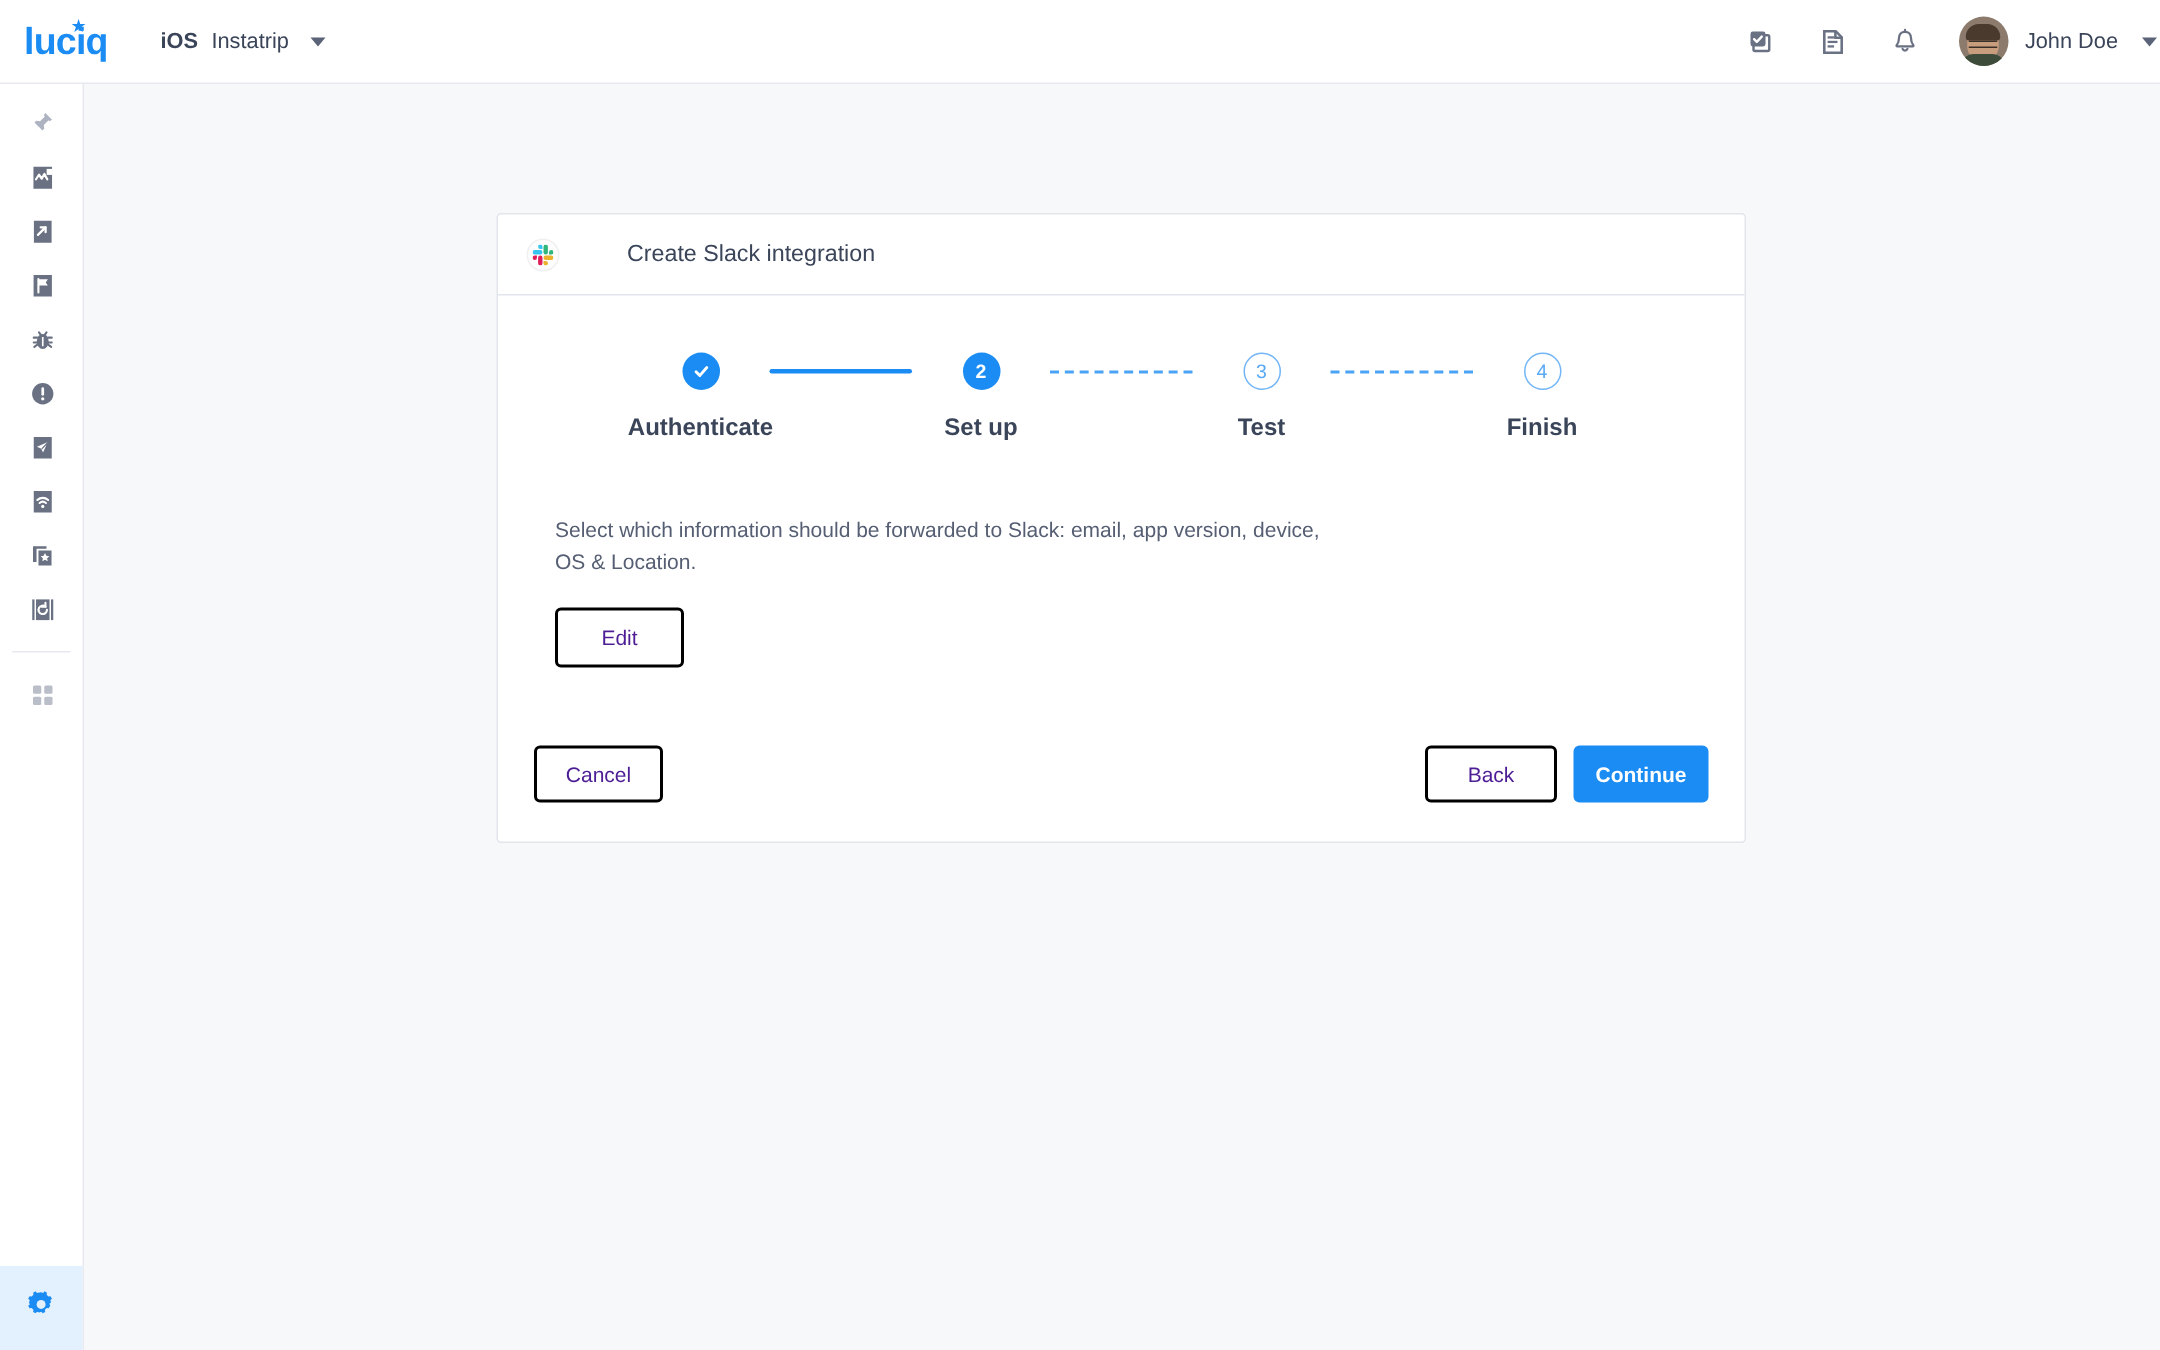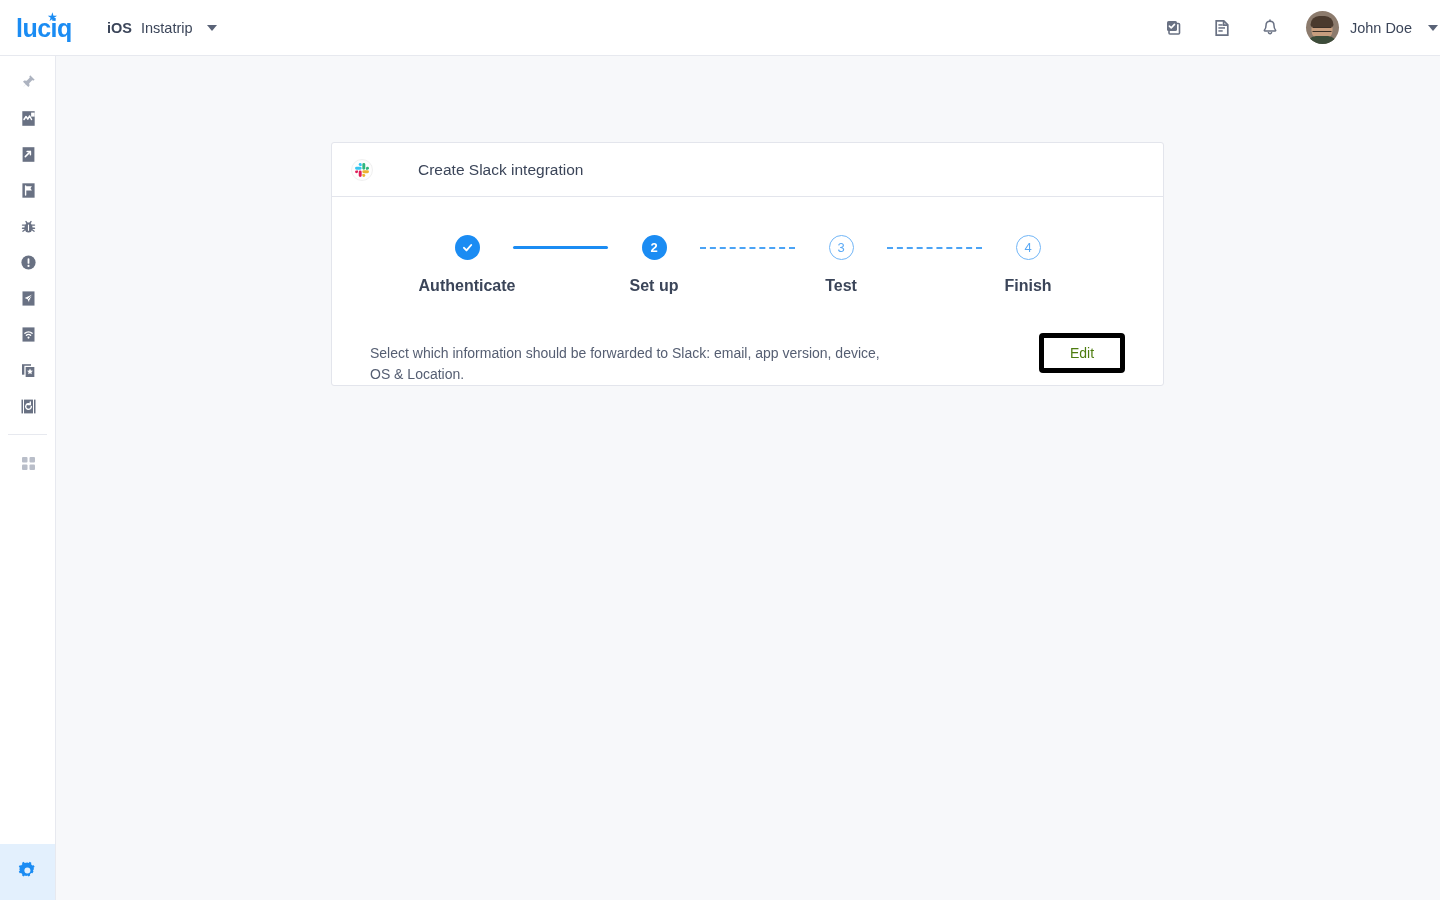--- a/index.html
+++ b/index.html
@@ -307,42 +307,43 @@
     font-size: 15.5px;
     font-weight: 700;
     color: #3b4559;
   }
   .info-row {
     margin-top: 8px;
     display: flex;
     align-items: flex-start;
     justify-content: space-between;
     gap: 30px;
+    flex-direction: column;
   }
   .info-desc {
     font-size: 14px;
     line-height: 1.5;
     color: #555e72;
     max-width: 510px;
   }
 
   .btn {
     font-family: "Liberation Sans", sans-serif;
     font-size: 14px;
     border-radius: 4px;
     cursor: pointer;
     display: inline-flex;
     align-items: center;
     justify-content: center;
     white-space: nowrap;
   }
   .btn-outline {
     background: #ffffff;
-    border: 5px solid #000000;
-    color: #4d7c0f;
+    border: 2px solid #000000;
+    color: #4c1d95;
   }
   .btn-primary {
     background: #1b8cf3;
     border: 1px solid #1b8cf3;
     color: #ffffff;
     font-weight: 700;
   }
   .btn-edit { width: 86px; height: 40px; margin-top: -10px; }
 
   
@@ -609,15 +610,22 @@
       </div>
 
       <div class="info-section">
         <div class="info-row">
           <div class="info-desc">Select which information should be forwarded to Slack: email, app version, device, OS &amp; Location.</div>
           <button class="btn btn-outline btn-edit">Edit</button>
         </div>
       </div>
     </div>
 
+    <div class="card-footer">
+      <button class="btn btn-outline btn-cancel">Cancel</button>
+      <div class="footer-right">
+        <button class="btn btn-outline btn-back">Back</button>
+        <button class="btn btn-primary btn-continue">Continue</button>
+      </div>
+    </div>
 
   </div>
 </div>
 
 </body></html>

